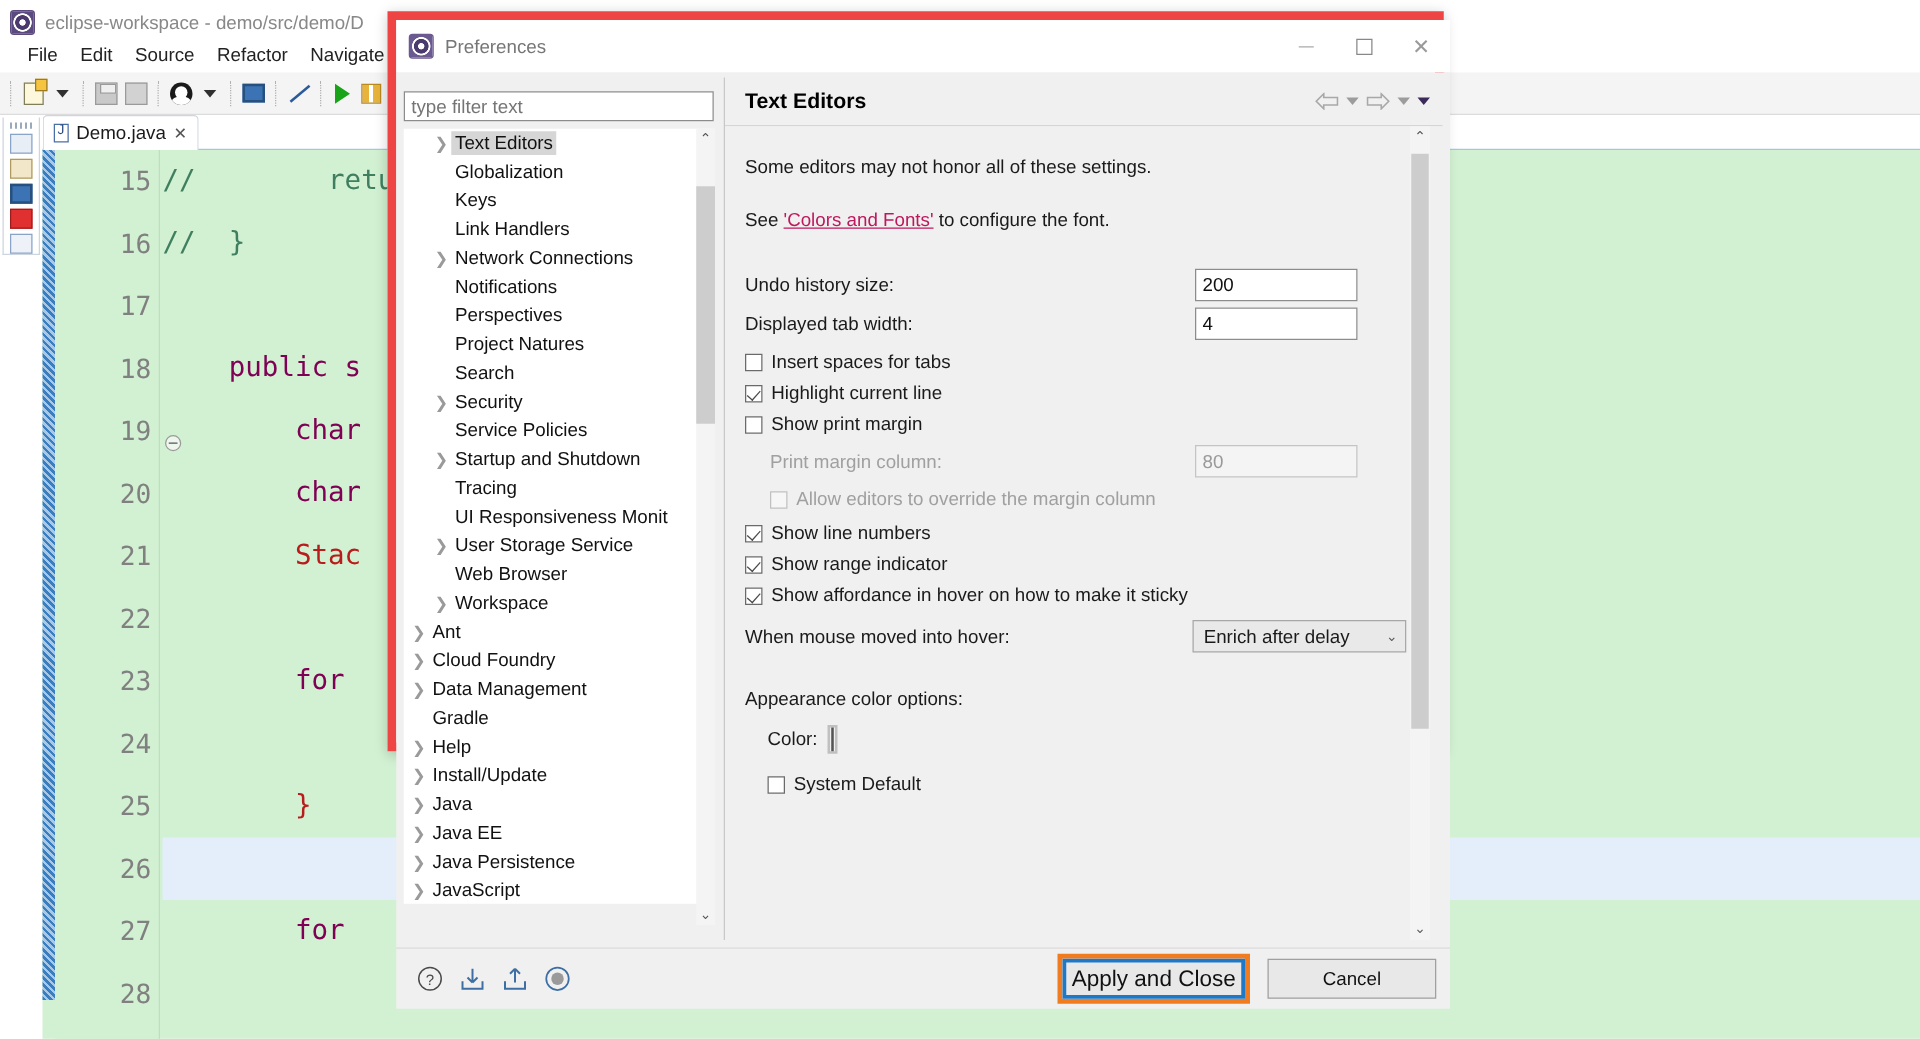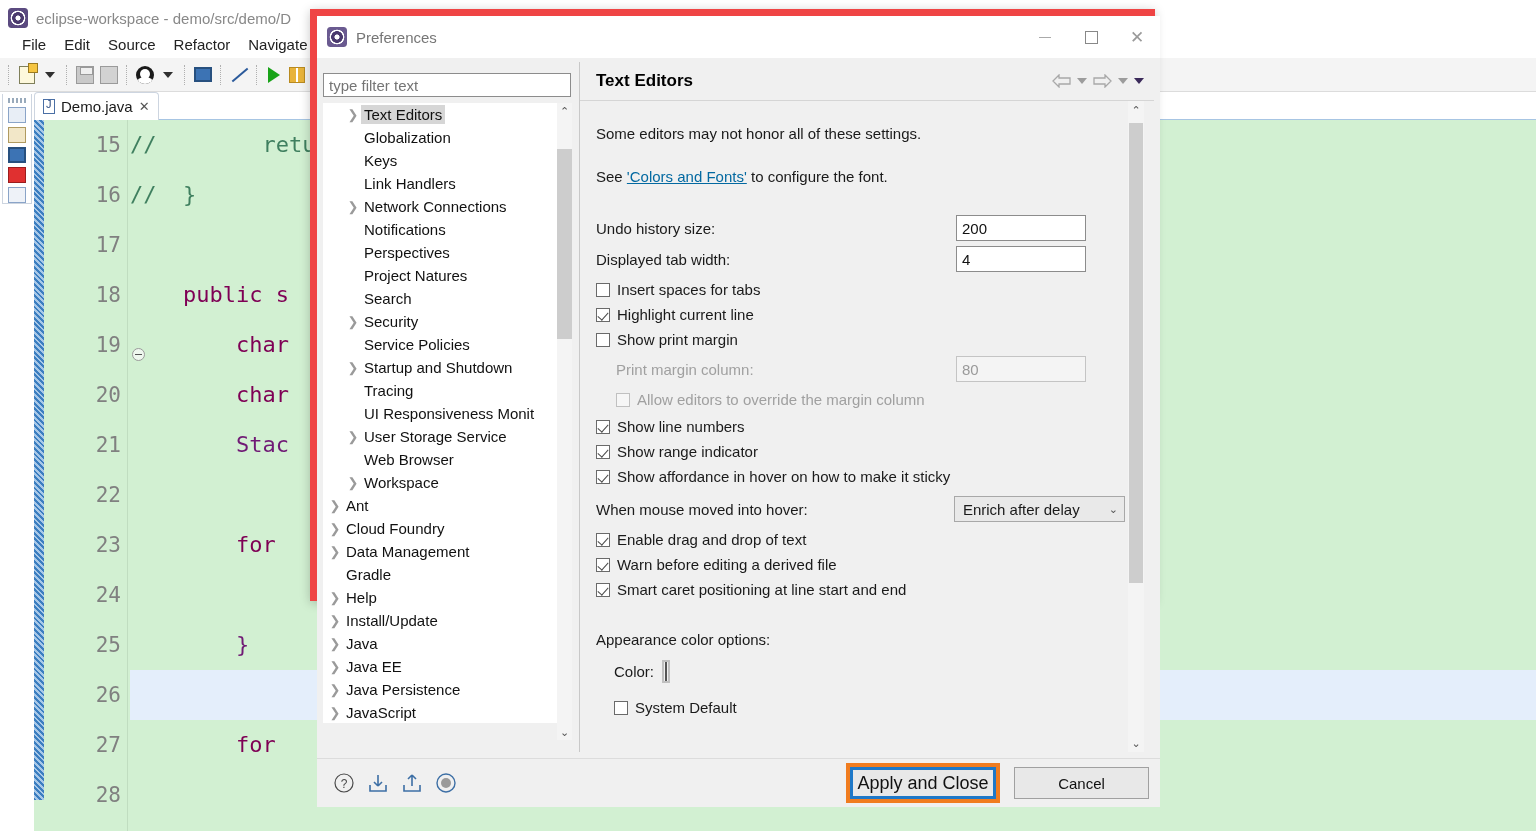--- a/index.html
+++ b/index.html
@@ -111,21 +111,21 @@
   }
   #code-area {
     position: absolute; left: 96px; top: 0; width: 1406px; height: 711px;
     font-family: "DejaVu Sans Mono", monospace; font-size: 22px;
     white-space: pre;
   }
   .cl { height: 50px; line-height: 50px; }
   .cl.hl { background: #e4eefb; }
   .kw { color: #7f0055; font-weight: normal; }
   .cmt { color: #3f7f5f; }
-  .pl { color: #701a75; }
+  .pl { color: #b91c1c; }
   #fold-marker {
     position:absolute; left:98px; top:228px; width:13px;height:13px;
     border:1px solid #9a9a9a; border-radius:50%; background:#eef7ee;
   }
   #fold-marker::after{content:"";position:absolute;left:2px;top:5px;width:7px;height:1px;background:#555;}
 
   
   #dialog {
     position: absolute; left: 310px; top: 9px; width: 845px; height: 592px;
     background: #f0f0f0;
@@ -208,21 +208,21 @@
   #page-scroll {
     position: absolute; left: 0; top: 39px; width: 574px; height: 651px;
     background: #f0f0f0; overflow: hidden;
   }
   #page-content { position: absolute; left: 0; top: 0; width: 545px; padding: 0 0 0 6px; }
   #page-vscroll { position: absolute; left: 548px; top: 39px; width: 16px; height: 651px; background: #f4f4f4; }
   #page-vscroll .arr { width: 16px; height: 18px; text-align: center; color: #555; font-size: 11px; line-height: 18px; }
   #page-vthumb { position: absolute; left: 1px; top: 22px; width: 14px; height: 460px; background: #cdcdcd; }
 
   .p-text { font-size: 15px; color: #1a1a1a; }
-  .p-link { color: #0369a1; }
+  .p-link { color: #be185d; }
   .row { display: flex; align-items: center; }
   .field-label { font-size: 15px; }
   .txtfield {
     border: 1px solid #8c8c8c; background: #ffffff; height: 26px;
     font-size: 15px; padding: 0 5px; font-family: "Liberation Sans", sans-serif;
     color: #111;
   }
   .txtfield.disabled { color: #9a9a9a; border-color: #c4c4c4; background: #f4f4f4; }
   .cbrow { display: flex; align-items: center; height: 25px; font-size: 15px; }
   .cbox {
@@ -583,34 +583,20 @@
           </div>
 
           <div class="row" style="margin:7px 0 0 10px;">
             <div class="field-label" style="width:360px;">When mouse moved into hover:</div>
             <div class="combo" style="width:172px;">
               <span>Enrich after delay</span>
               <span class="caret">⌄</span>
             </div>
           </div>
 
-          <div style="margin:5px 0 0 10px;">
-            <div class="cbrow">
-              <span class="cbox checked"></span>
-              <span>Enable drag and drop of text</span>
-            </div>
-            <div class="cbrow">
-              <span class="cbox checked"></span>
-              <span>Warn before editing a derived file</span>
-            </div>
-            <div class="cbrow">
-              <span class="cbox checked"></span>
-              <span>Smart caret positioning at line start and end</span>
-            </div>
-          </div>
 
           <div class="p-text" style="margin:29px 0 0 10px;">Appearance color options:</div>
 
           <div class="row" style="margin:6px 0 0 10px; align-items:flex-start;">
             <div style="margin-left:18px;">
               <div class="row" style="margin-top:6px;">
                 <span class="field-label" style="margin-right:8px;">Color:</span>
                 <span class="swatch-wrap">
                   <span class="swatch" id="color-swatch" style="background: rgb(198, 232, 198);"></span>
                 </span>

